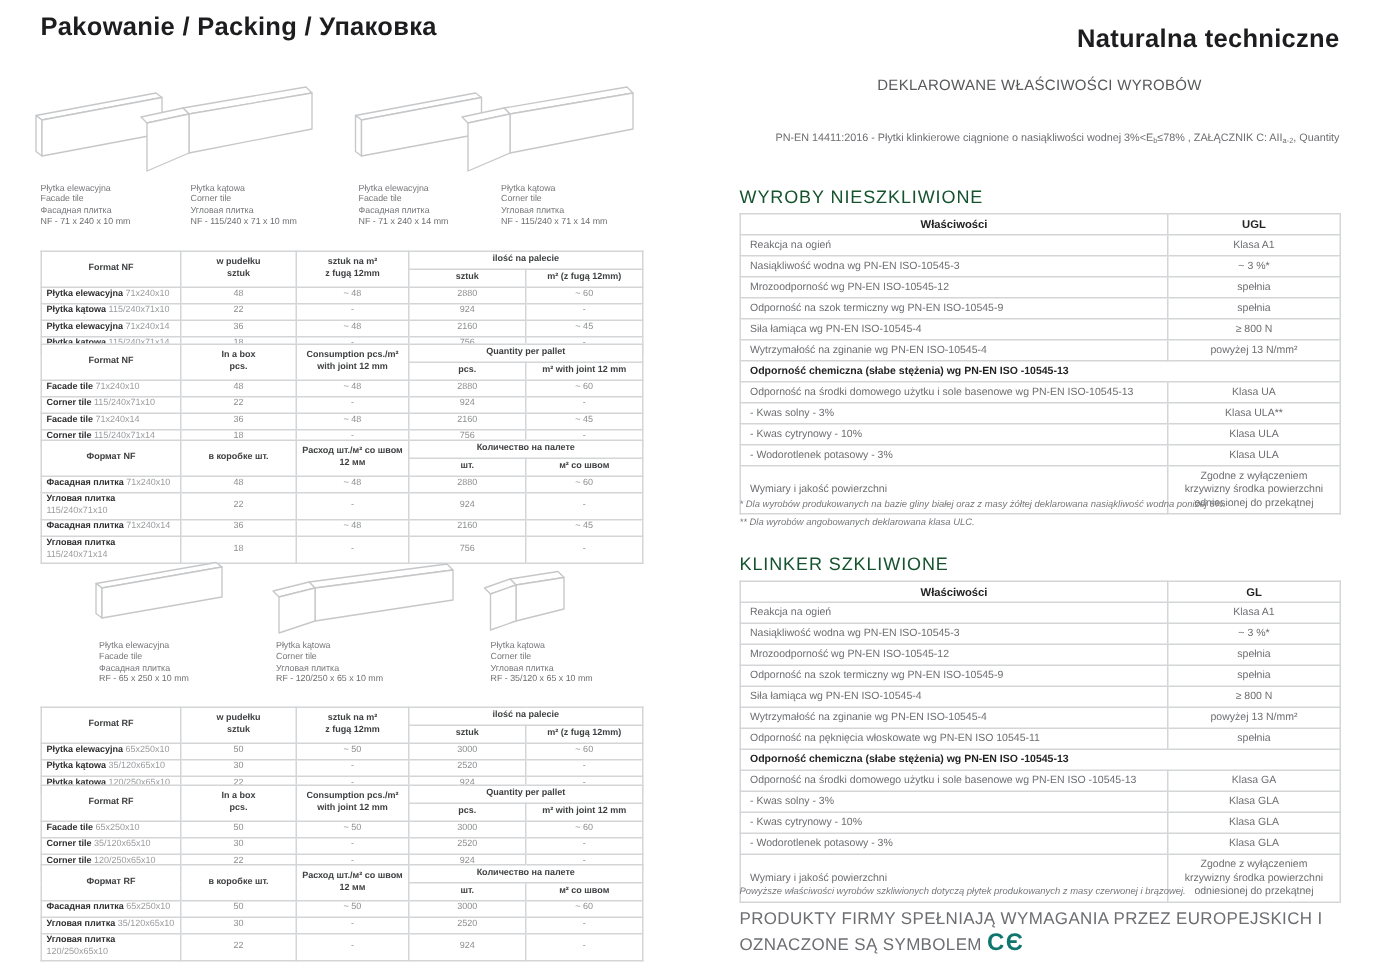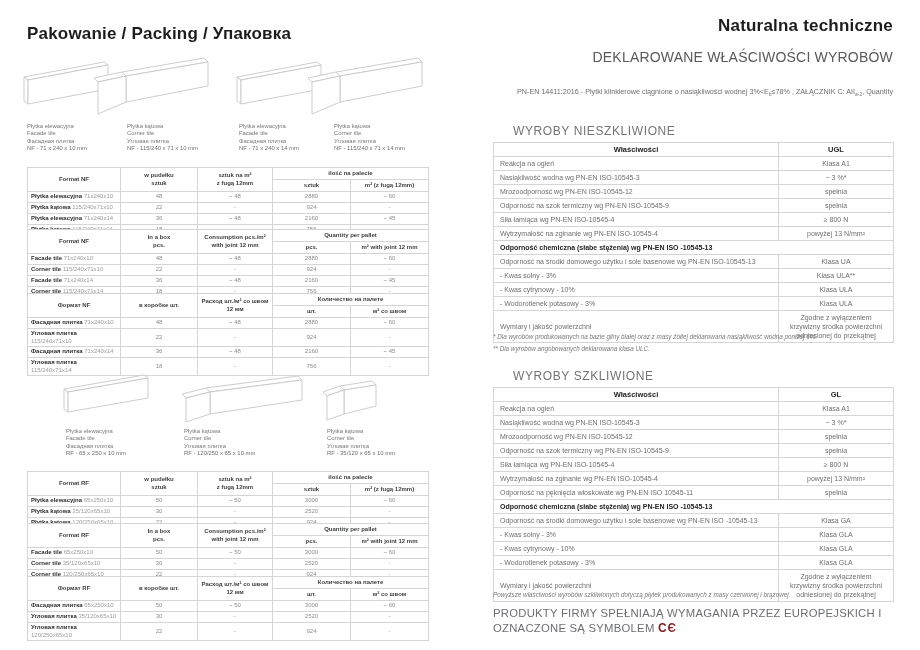--- a/index.html
+++ b/index.html
@@ -26,45 +26,45 @@
     color:#8d8e90;overflow:hidden;
   }
   .pack th{color:#3f4042;font-weight:bold;height:9px;}
   .pack td{height:8px;}
   .pack td.t-name{text-align:left;padding-left:3px;}
   .pack td.t-name b{color:#2e2e30;}
   .pack .dim{color:#9b9c9e;}
 
   
   .r-title{font-size:17px;font-weight:bold;color:#1d1d1f;text-align:right;letter-spacing:.2px;}
-  .r-subtitle{font-size:14px;line-height:15.5px;color:#58595b;text-align:right;letter-spacing:.2px;}
+  .r-subtitle{font-size:10px;line-height:15.5px;color:#58595b;text-align:center;letter-spacing:.2px;}
   .r-norm{font-size:7.2px;color:#6d6e71;text-align:right;}
   .r-norm .sub{font-size:5px;vertical-align:-1.5px;}
-  .sec-heading{font-size:12px;color:#737373;letter-spacing:.6px;margin-left:20px;}
+  .sec-heading{font-size:12px;color:#14532d;letter-spacing:.6px;}
 
   table.tech{border-collapse:collapse;table-layout:fixed;width:400px;background:#fff;}
   .tech th,.tech td{
     border:1px solid #d4d5d7;font-size:7px;line-height:9px;
     padding:2px 6px;vertical-align:middle;color:#6d6e71;
   }
   .tech th{font-weight:bold;color:#232325;text-align:center;font-size:7.5px;}
   .tech td.lab{text-align:left;}
   .tech td.val{text-align:center;}
   .tech tr.span-row td{font-weight:bold;color:#232325;text-align:left;}
 
   .footnote{font-size:6.3px;line-height:11.5px;font-style:italic;color:#77787b;}
   .bottom-note{
     font-size:11.3px;line-height:15px;color:#6d6e71;letter-spacing:.25px;
   }
-  .ce{font-weight:bold;color:#7f1d1d;font-size:12px;letter-spacing:1px;}
+  .ce{font-weight:bold;color:#0f766e;font-size:16px;letter-spacing:1px;}
 </style>
 </head>
 <body>
 
-<div class="abs page-title" style="left:27px;top:24px;">Pakowanie / Packing / Упаковка</div>
+<div class="abs page-title" style="left:27px;top:8px;">Pakowanie / Packing / Упаковка</div>
 
 <svg class="abs tile" style="left:20px;top:58px;" width="96" height="56" viewBox="0 0 96 56">
   <polygon points="4,19 84,4 88,7 8,22"></polygon>
   <polygon points="4,19 8,22 8,46 4,43"></polygon>
   <polygon points="8,22 88,7 88,31 8,46"></polygon>
 </svg>
 <svg class="abs tile" style="left:90px;top:52px;" width="128" height="68" viewBox="0 0 128 68">
   <polygon points="32,20 114,6 118,10 36,24"></polygon>
   <polygon points="4,26 32,20 36,24 8,30"></polygon>
   <polygon points="36,24 118,10 118,34 36,50"></polygon>
@@ -507,21 +507,21 @@
         <td class="lab">Wymiary i jakość powierzchni</td>
         <td class="val">Zgodne z wyłączeniem krzywizny środka powierzchni odniesionej do przekątnej</td>
       </tr>
     </tbody>
   </table>
 <div class="abs footnote" style="left:493px;top:331px;width:400px;">
   <div>* Dla wyrobów produkowanych na bazie gliny białej oraz z masy żółtej deklarowana nasiąkliwość wodna poniżej 6%.</div>
   <div>** Dla wyrobów angobowanych deklarowana klasa ULC.</div>
 </div>
 
-<div class="abs sec-heading" style="left:493px;top:369px;">WYROBY SZKLIWIONE</div>
+<div class="abs sec-heading" style="left:493px;top:369px;">KLINKER SZKLIWIONE</div>
 <table class="abs tech" style="left:493px;top:387px;">
     <colgroup>
       <col style="width:285px">
       <col style="width:115px">
     </colgroup>
   <thead>
       <tr>
     <th>Właściwości</th>
     <th>GL</th>
   </tr>

